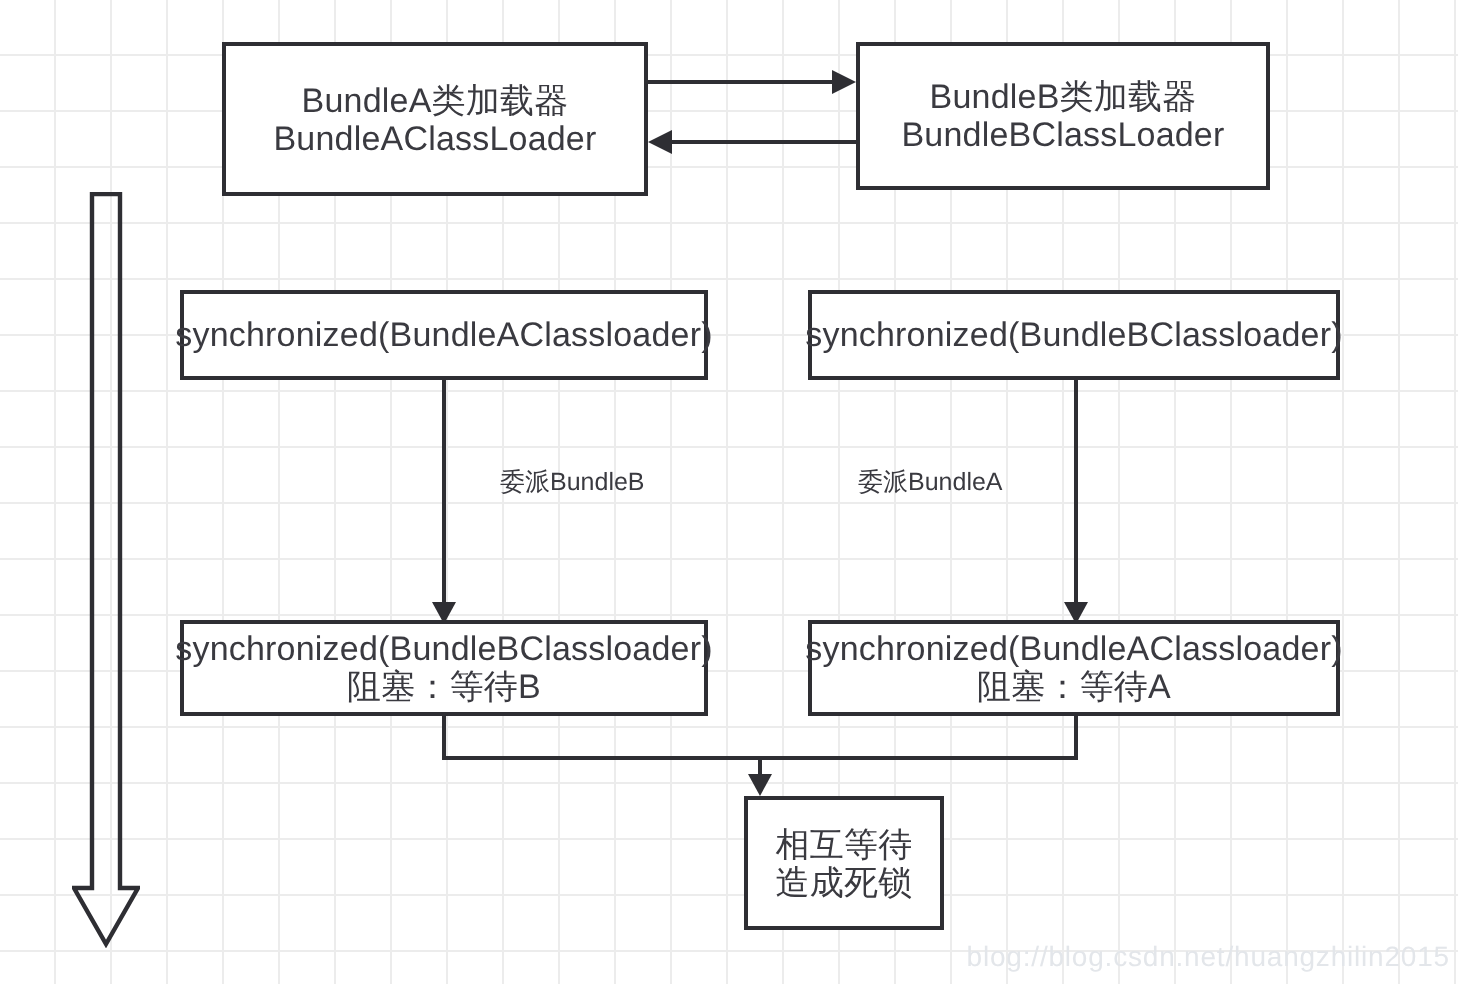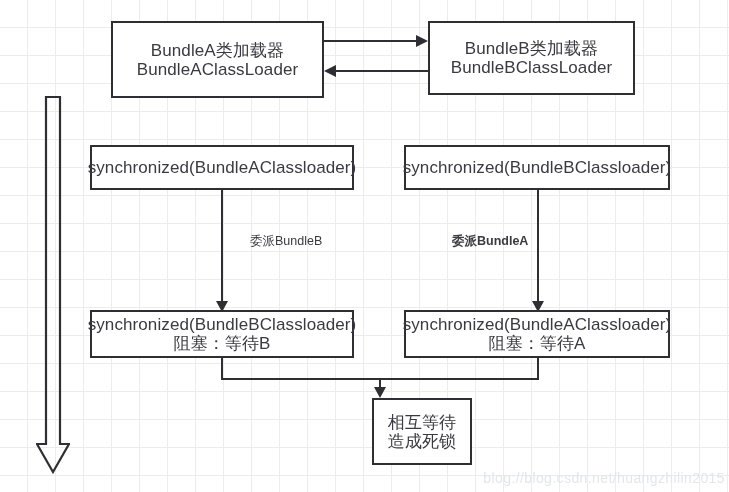--- a/index.html
+++ b/index.html
@@ -120,21 +120,21 @@
   <div class="node" style="left:404px; top:145px; width:266px; height:45px;">
     <span>synchronized(BundleBClassloader)</span>
   </div>
 
   <div class="edge v" style="left:221px; top:190px; height:114px;"></div>
   <div class="arrow down" style="left:216px; top:301px;"></div>
   <div class="edge-label" style="left:228px; top:233px;margin-left:22px;">委派BundleB</div>
 
   <div class="edge v" style="left:537px; top:190px; height:114px;"></div>
   <div class="arrow down" style="left:532px; top:301px;"></div>
-  <div class="edge-label" style="left:452px; top:233px; text-align:right;font-weight:bold;">委派BundleA</div>
+  <div class="edge-label" style="left:429px; top:233px; text-align:right;">委派BundleA</div>
 
   <div class="node" style="left:90px; top:310px; width:264px; height:48px;">
     <span>synchronized(BundleBClassloader)
 阻塞：等待B</span>
   </div>
 
   <div class="node" style="left:404px; top:310px; width:266px; height:48px;">
     <span>synchronized(BundleAClassloader)
 阻塞：等待A</span>
   </div>

